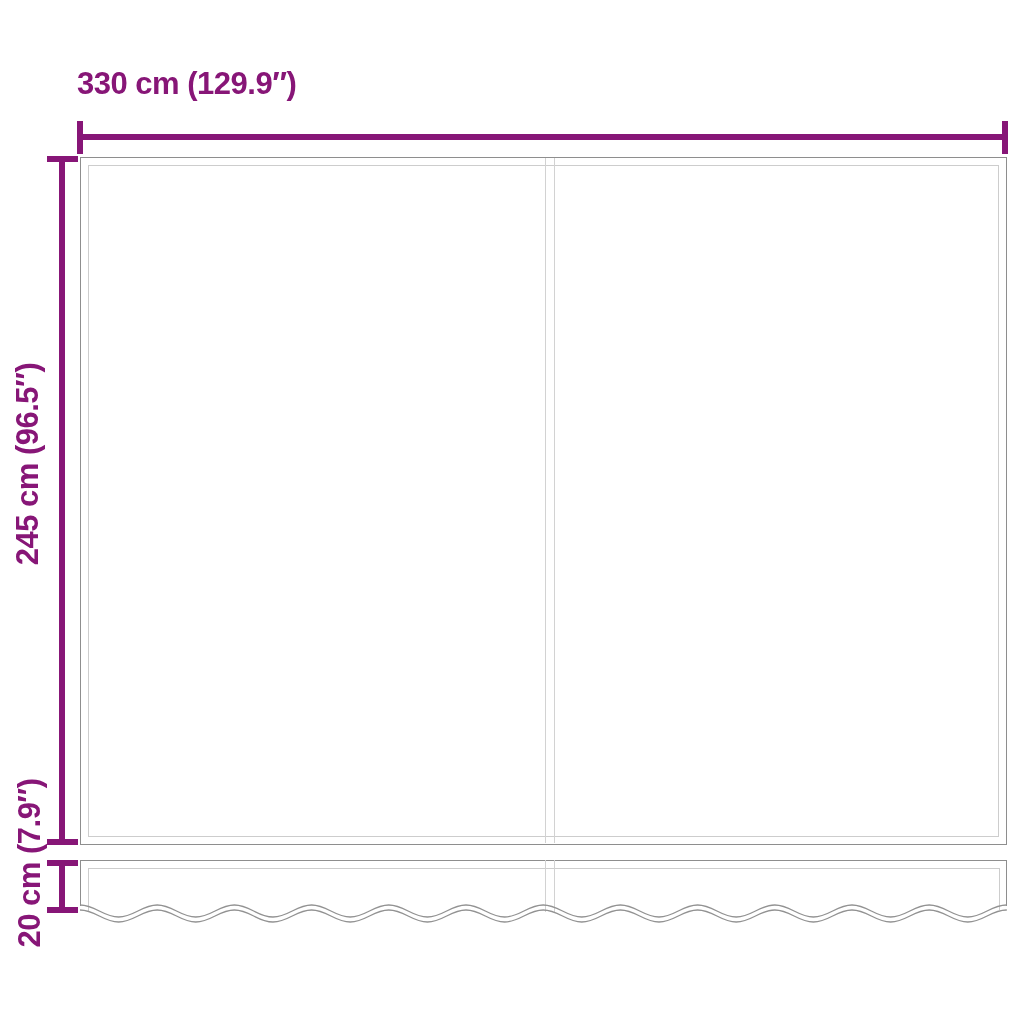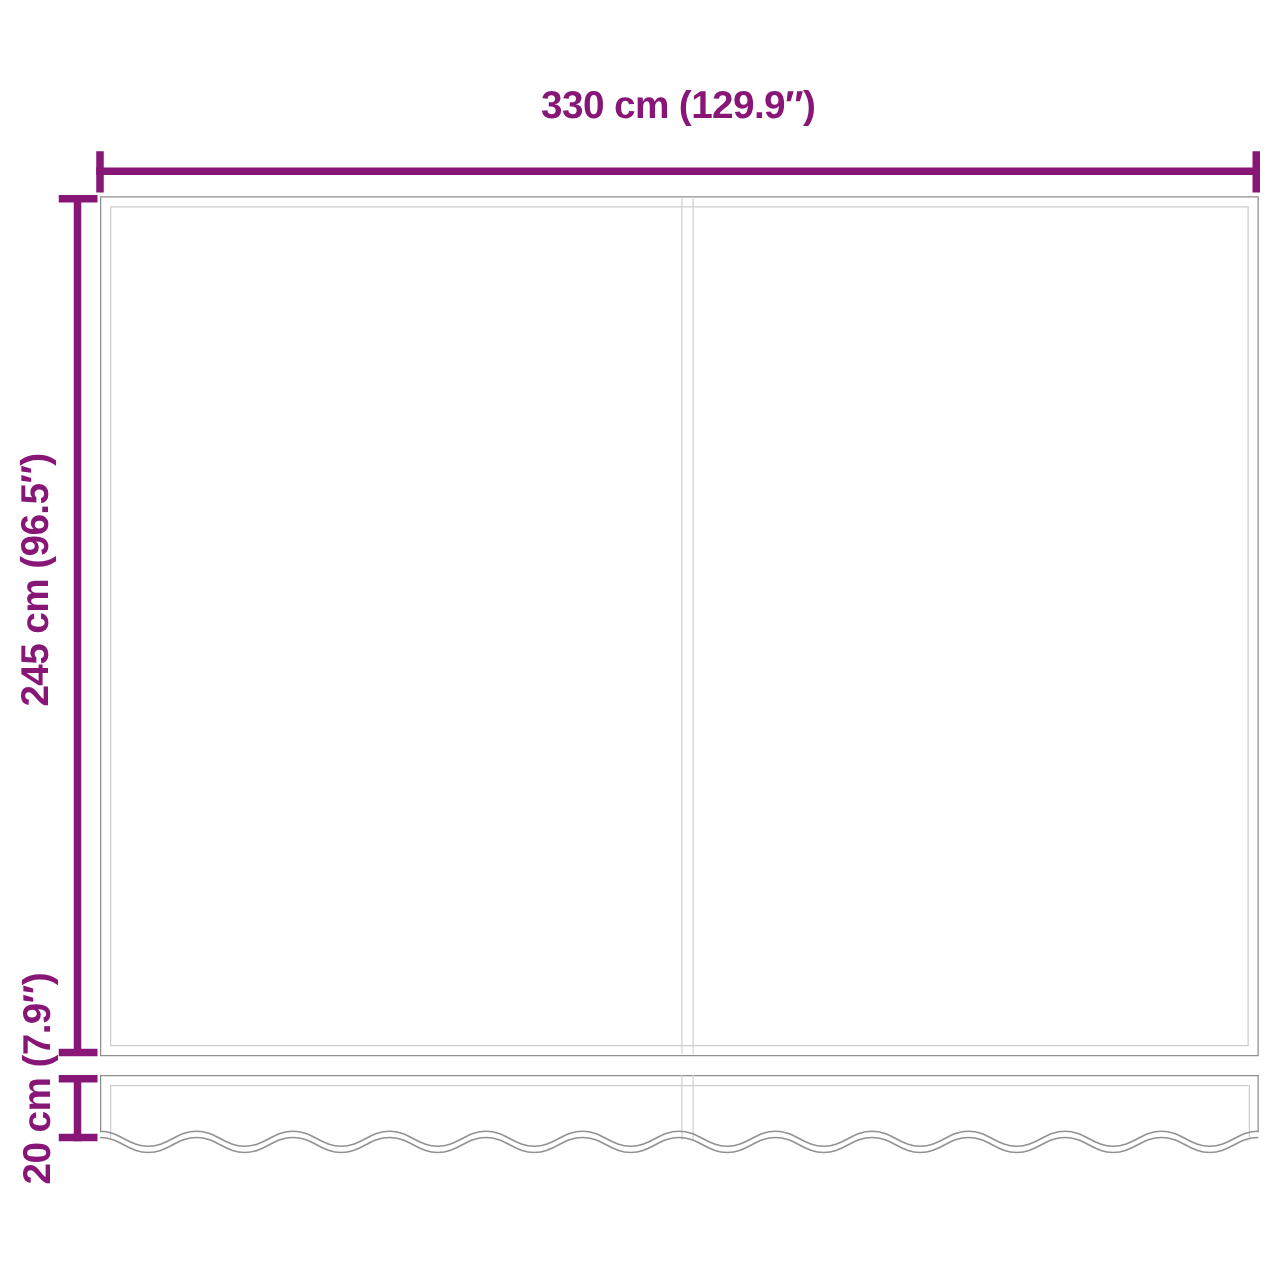--- a/index.html
+++ b/index.html
@@ -11,21 +11,21 @@
     --c-background:#ffffff;
   }
   html,body{margin:0;padding:0;}
   body{background:var(--c-background);font-family:"Liberation Sans",sans-serif;}
   .canvas{position:relative;width:1024px;height:1024px;background:var(--c-background);overflow:hidden;}
   .dim{position:absolute;background:var(--c-dimension);}
   .dim-label{
     position:absolute;color:var(--c-dimension);
     font-weight:700;font-size:31px;letter-spacing:-0.5px;white-space:nowrap;
   }
-  .dim-label.horiz{text-align:center;}
+  .dim-label.horiz{}
   .rot-anchor{position:absolute;width:0;height:0;}
   .rot-anchor .dim-label{
     position:absolute;left:0;top:0;
     transform:translate(-50%,-50%) rotate(-90deg);
   }
   .outline{position:absolute;border:1px solid var(--c-line-dark);background:transparent;}
   .outline-inner{position:absolute;border:1px solid var(--c-line-light);background:transparent;}
   .seam{position:absolute;border-left:1px solid var(--c-seam);border-right:1px solid var(--c-seam);}
   .hline-dark{position:absolute;height:1px;background:var(--c-line-dark);}
   .hline-light{position:absolute;height:1px;background:var(--c-line-light);}

